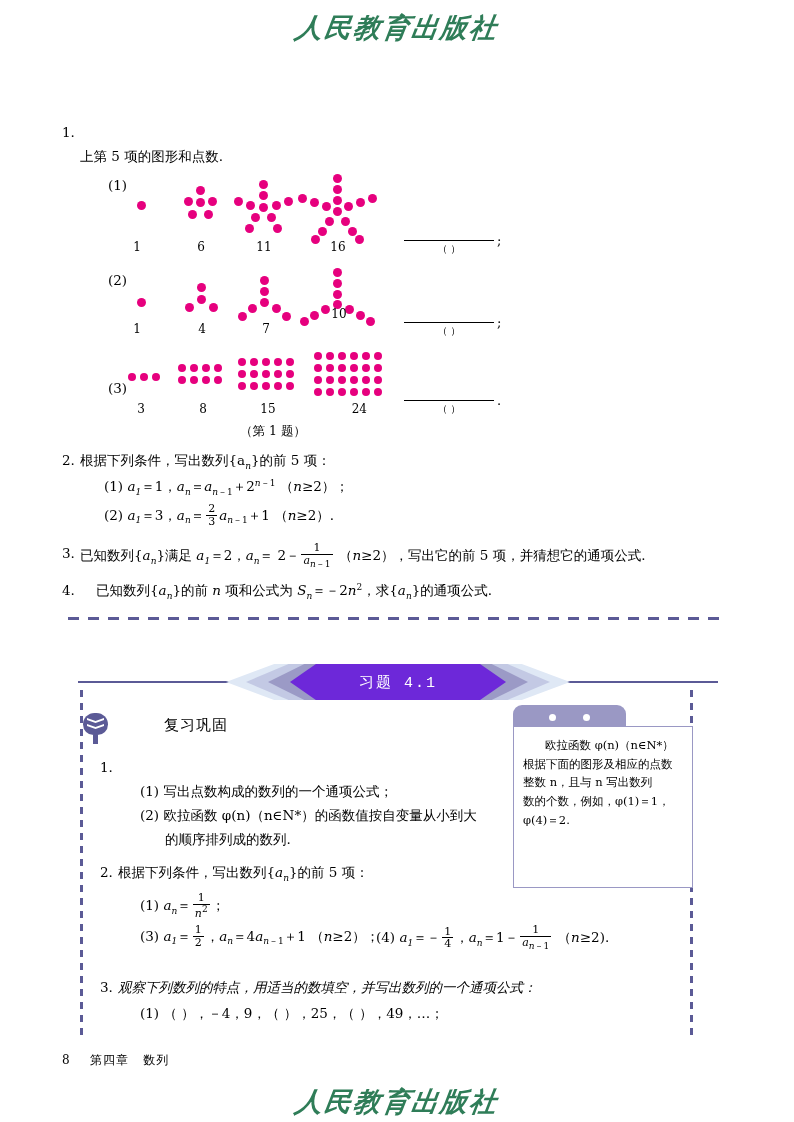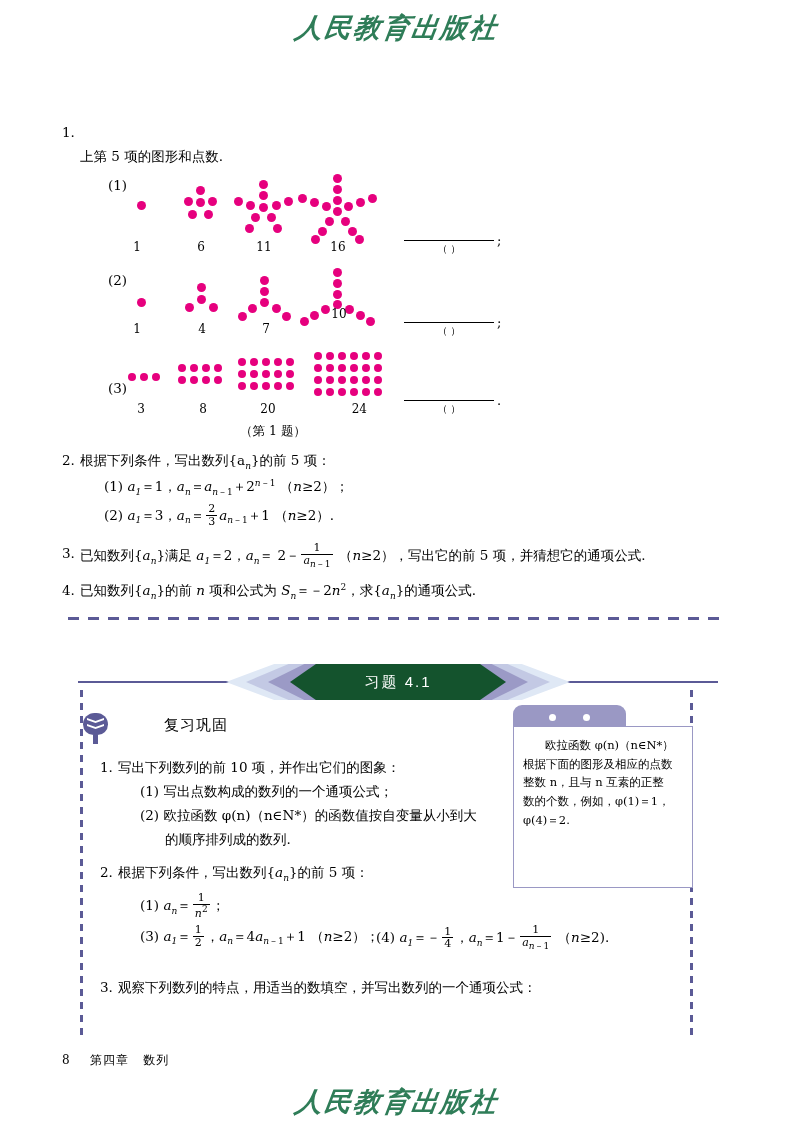--- a/index.html
+++ b/index.html
@@ -60,24 +60,24 @@
   .vdash{position:absolute;width:3px;
     background-image:repeating-linear-gradient(to bottom,#5b5a96 0 7px,transparent 7px 13px);}
   .hsolid{position:absolute;height:2px;background:#5b5a96;}
 
   
   .xt-wrap{position:absolute;left:78px;top:664px;width:640px;height:36px;}
   .xt-rule{position:absolute;top:17px;height:2px;background:#5b5a96;}
   .xt-hex{position:absolute;height:36px;
     clip-path:polygon(14% 0,86% 0,100% 50%,86% 100%,14% 100%,0 50%);}
   .xt-label{
-    position:absolute;top:0;height:36px;background:#14532d;color:#fff;
+    position:absolute;top:0;height:36px;background:#6d28d9;color:#fff;
     display:flex;align-items:center;justify-content:center;
     font-size:15px;letter-spacing:2px;
-    font-family:Liberation Sans, sans-serif;
+    font-family:Liberation Mono, monospace;
     clip-path:polygon(12% 0,88% 0,100% 50%,88% 100%,12% 100%,0 50%);
   }
 
   
   .bookicon{position:absolute;left:83px;top:713px;width:25px;height:25px;}
   .bookicon .bulb{position:absolute;left:0;top:0;width:25px;height:22px;
     background:#5b5a96;border-radius:12px 12px 11px 11px;}
   .bookicon .stem{position:absolute;left:10px;top:22px;width:5px;height:9px;background:#5b5a96;}
   .chevw{position:absolute;left:4px;width:17px;height:5px;background:#fff;
     clip-path:polygon(0 0,50% 60%,100% 0,100% 38%,50% 100%,0 38%);}
@@ -257,21 +257,21 @@
     <span class="dot sm" style="left:0px;top:36px;"></span>
       <span class="dot sm" style="left:12px;top:36px;"></span>
       <span class="dot sm" style="left:24px;top:36px;"></span>
       <span class="dot sm" style="left:36px;top:36px;"></span>
       <span class="dot sm" style="left:48px;top:36px;"></span>
       <span class="dot sm" style="left:60px;top:36px;"></span>
   </div>
 
   <div class="cap" style="left:121px;top:402px;">3</div>
   <div class="cap" style="left:183px;top:402px;">8</div>
-  <div class="cap" style="left:248px;top:402px;">20</div>
+  <div class="cap" style="left:248px;top:402px;">15</div>
   <div class="cap" style="left:327px;top:402px;text-align:right;">24</div>
   <div class="ansline" style="left:404px;top:400px;width:90px;"></div>
   <div class="paren" style="left:419px;top:402px;">（      ）</div>
   <div class="semi" style="left:497px;top:393px;">.</div>
 
   <div class="t cn" style="left:240px;top:422px;font-size:12.5px;">（第 1 题）</div>
 
   <div class="t cn" style="left:62px;top:450px;">2.</div>
   <div class="t cn" style="left:80px;top:450px;">
     <span>根据下列条件，写出数列{a</span><span class="sub it">n</span><span>}的前 5 项：</span>
@@ -286,21 +286,21 @@
     <span>(2)</span>
     <span class="it">a</span><span class="sub it">1</span>＝3，<span class="it">a</span><span class="sub it">n</span>＝<span class="frac"><span class="num">2</span><span class="den">3</span></span><span class="it">a</span><span class="sub it">n</span><span class="sub">－1</span>＋1 （<span class="it">n</span>≥2）.
   </div>
 
   <div class="t cn" style="left:62px;top:543px;">3.</div>
   <div class="t cn" style="left:80px;top:543px;">
     已知数列{<span class="it">a</span><span class="sub it">n</span>}满足 <span class="it">a</span><span class="sub it">1</span>＝2，<span class="it">a</span><span class="sub it">n</span>＝ 2－<span class="frac"><span class="num">1</span><span class="den"><span class="it">a</span><span class="sub it">n</span><span class="sub">－1</span></span></span> （<span class="it">n</span>≥2），写出它的前 5 项，并猜想它的通项公式.
   </div>
 
   <div class="t cn" style="left:62px;top:580px;">4.</div>
-  <div class="t cn" style="left:80px;top:580px;">
+  <div class="t cn" style="left:96px;top:580px;">
     已知数列{<span class="it">a</span><span class="sub it">n</span>}的前 <span class="it">n</span> 项和公式为 <span class="it">S</span><span class="sub it">n</span>＝－2<span class="it">n</span><span class="sup">2</span>，求{<span class="it">a</span><span class="sub it">n</span>}的通项公式.
   </div>
 
   <div class="hdash" style="left:68px;top:617px;width:660px;"></div>
 
   <div class="xt-wrap">
     <div class="xt-rule" style="left:0;width:640px;"></div>
     <div class="xt-hex" style="left:148px;width:344px;background:#dfe8f5;"></div>
     <div class="xt-hex" style="left:168px;width:304px;background:#c3c9e4;"></div>
     <div class="xt-hex" style="left:190px;width:260px;background:#9b9ac6;"></div>
@@ -320,28 +320,27 @@
   <div class="sec-title cn">复习巩固</div>
 
   <div class="note-tab">
     <span class="d" style="left:36px;"></span>
       <span class="d" style="left:70px;"></span>
   </div>
   <div class="note">
     <div class="note-body">
       <p class="ind"><span>欧拉函数 φ(n)（n∈N*）</span></p>
       <p>根据下面的图形及相应的点数</p>
-      <p>整数 n，且与 n 互素的正整</p>
+      <p>整数 n，且与 n 写出数列</p>
       <p>数的个数，例如，φ(1)＝1，</p>
       <p>φ(4)＝2.</p>
     </div>
   </div>
 
   <div class="t cn" style="left:100px;top:757px;">1.</div>
-  <div class="t cn" style="left:118px;top:757px;">写出下列数列的前 10 项，并作出它们的图象：</div>
 
   <div class="t cn" style="left:140px;top:781px;">
     <span>(1)</span>&nbsp;<span>写出点数构成的数列的一个通项公式；</span>
   </div>
   <div class="t cn" style="left:140px;top:805px;">
     <span>(2)</span>&nbsp;<span>欧拉函数 φ(n)（n∈N*）的函数值按自变量从小到大</span>
   </div>
   <div class="t cn" style="left:165px;top:829px;">的顺序排列成的数列.</div>
 
   <div class="t cn" style="left:100px;top:862px;">2.</div>
@@ -357,21 +356,24 @@
   <div class="t cn" style="left:140px;top:925px;">
     <span>(3)</span>
     <span class="it">a</span><span class="sub it">1</span>＝<span class="frac"><span class="num">1</span><span class="den">2</span></span>，<span class="it">a</span><span class="sub it">n</span>＝4<span class="it">a</span><span class="sub it">n</span><span class="sub">－1</span>＋1 （<span class="it">n</span>≥2）；
   </div>
   <div class="t cn" style="left:376px;top:925px;">
     <span>(4)</span>
     <span class="it">a</span><span class="sub it">1</span>＝－<span class="frac"><span class="num">1</span><span class="den">4</span></span>，<span class="it">a</span><span class="sub it">n</span>＝1－<span class="frac"><span class="num">1</span><span class="den"><span class="it">a</span><span class="sub it">n</span><span class="sub">－1</span></span></span> （<span class="it">n</span>≥2).
   </div>
 
   <div class="t cn" style="left:100px;top:977px;">3.</div>
-  <div class="t cn" style="left:118px;top:977px;">观察下列数列的特点，用适当的数填空，并写出数列的一个通项公式：</div>
+  <div class="t cn" style="left:118px;top:977px;font-style:italic;">观察下列数列的特点，用适当的数填空，并写出数列的一个通项公式：</div>
+  <div class="t cn" style="left:140px;top:1003px;">
+    <span>(1)</span>&nbsp;<span>（      ），－4，9，（      ），25，（      ），49，…；</span>
+  </div>
 
   <div class="footer cn">
     <span>8</span>&nbsp;&nbsp;&nbsp;&nbsp;<span>第四章</span>&nbsp;&nbsp;&nbsp;<span>数列</span>
   </div>
 
   <div class="logo logo-bottom">人民教育出版社</div>
 
 </div>
 
 </body></html>

